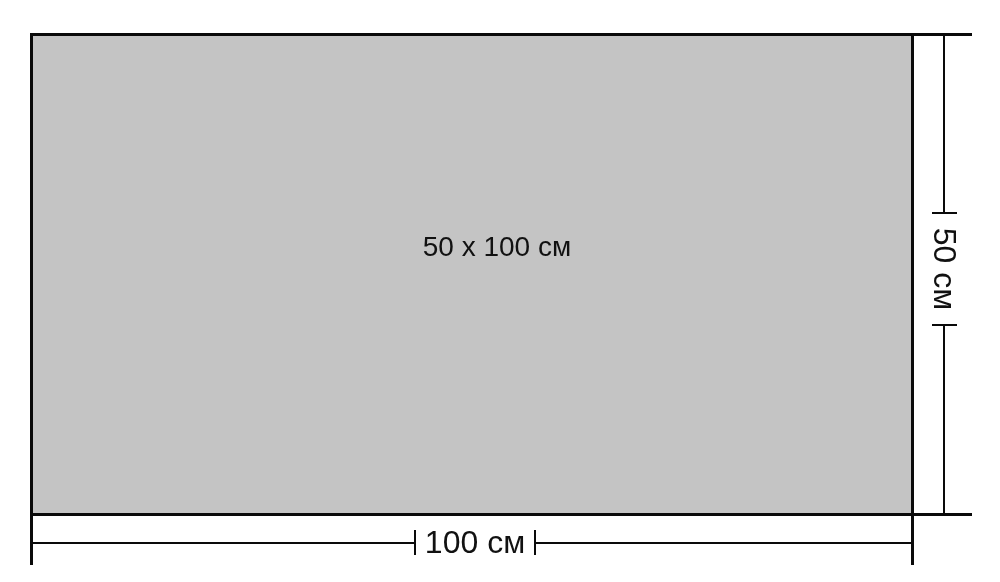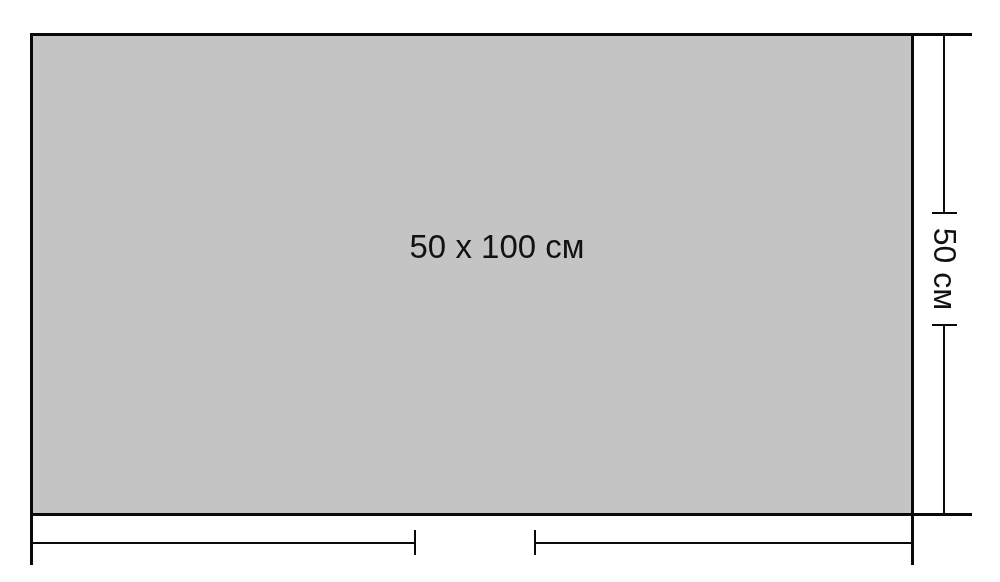--- a/index.html
+++ b/index.html
@@ -22,21 +22,21 @@
     width: 884px;
     height: 483px;
     background: #c4c4c4;
     border: 3px solid #0a0a0a;
   }
   .rect-label {
     position: absolute;
     left: 497px;
     top: 247px;
     transform: translate(-50%, -50%);
-    font-size: 33px;
+    font-size: 28px;
     color: #111111;
     white-space: nowrap;
   }
   
   .line {
     position: absolute;
     background: #0a0a0a;
   }
   
   .ext-bottom-left  { left: 30px;  top: 516px; width: 3px;  height: 49px; }
@@ -78,20 +78,21 @@
 
   <div class="rect"></div>
   <div class="rect-label">50 x 100 см</div>
 
   <div class="line ext-bottom-left"></div>
   <div class="line ext-bottom-right"></div>
   <div class="line dim-bottom-seg-left"></div>
   <div class="line dim-bottom-seg-right"></div>
   <div class="line tick-bottom-left"></div>
   <div class="line tick-bottom-right"></div>
+  <div class="dim-bottom-label">100 см</div>
 
   <div class="line ext-right-top"></div>
   <div class="line ext-right-bottom"></div>
   <div class="line dim-right-seg-top"></div>
   <div class="line dim-right-seg-bottom"></div>
   <div class="line tick-right-top"></div>
   <div class="line tick-right-bottom"></div>
   <div class="dim-right-label">50 см</div>
 
 </div>

